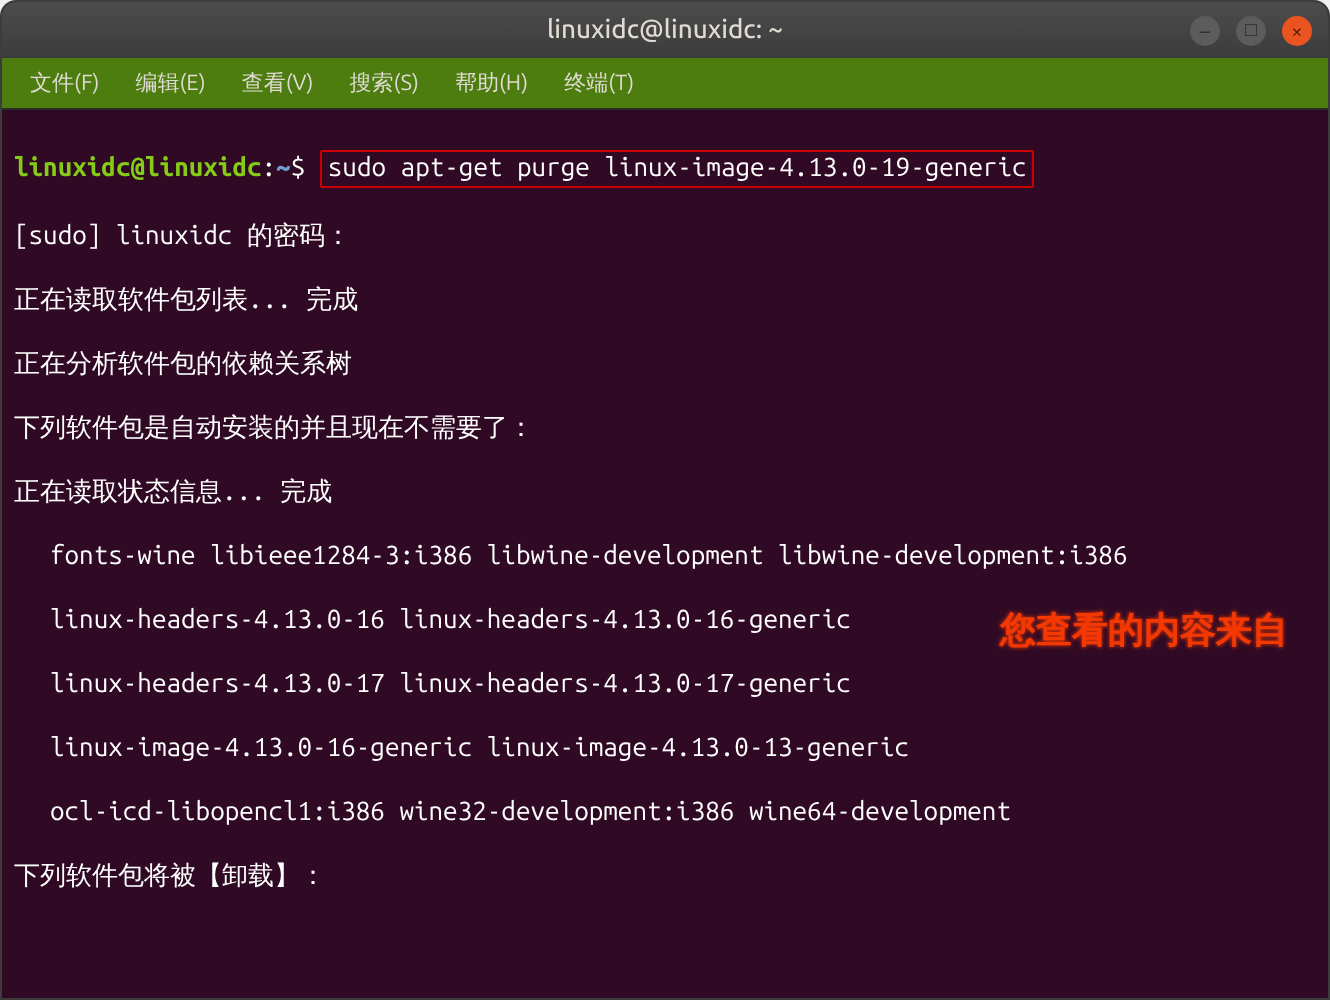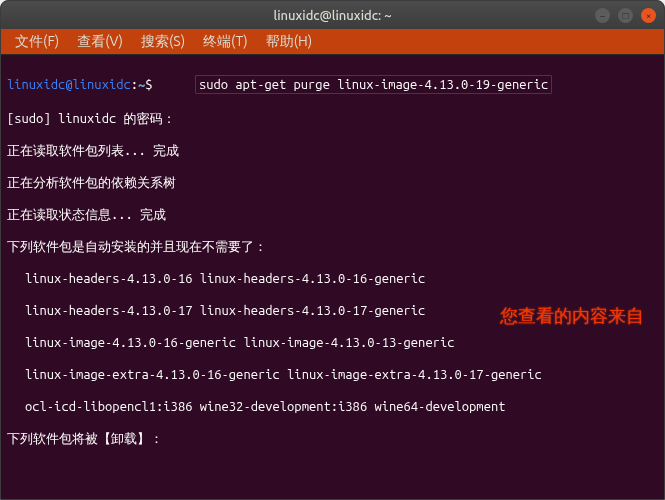--- a/index.html
+++ b/index.html
@@ -26,56 +26,55 @@
   .win-btn {
     width: 15px; height: 15px; border-radius: 50%;
     display: flex; align-items: center; justify-content: center;
     font-size: 10px; cursor: pointer;
   }
   .win-min { background: #5c5c5c; color: #2b2b2b; }
   .win-max { background: #5c5c5c; color: #2b2b2b; }
   .win-close { background: #e95420; color: #4d1800; }
   .menubar {
     height: 26px;
-    background: #c2410c;
+    background: #4d7c0f;
     display: flex; align-items: center;
     padding: 0 6px; gap: 2px;
-    font-size: 14px; color: #dfdbd2;
+    font-size: 11px; color: #dfdbd2;
     border-bottom: 1px solid #2b2b2b;
   }
   .menu-item { padding: 3px 8px; cursor: pointer; border-radius: 3px; }
   .terminal {
     font-family: "Ubuntu Mono", "DejaVu Sans Mono", monospace;
     font-size: 13px;
     line-height: 16px;
     padding: 4px 6px;
     color: #ffffff;
     white-space: pre-wrap;
     word-break: break-all;
     position: relative;
     height: calc(100% - 54px);
   }
-  .prompt-user { color: #3b82f6; font-weight: normal; }
+  .prompt-user { color: #84cc16; font-weight: bold; }
   .prompt-tilde { color: #729fcf; font-weight: bold; }
   .prompt-dollar { color: #ffffff; }
   .hl-box {
     border: 1.5px solid #cc0000;
     padding: 0 3px 1px 3px;
     display: inline-block;
     border-radius: 1px;
-    margin-left: 35px;
   }
   .line { display: block; }
   .indent { padding-left: 18px; display: block; }
   .watermark {
     position: absolute;
     right: 20px; top: 200px;
     color: #ff3b00;
     font-size: 18px;
-    font-weight: normal;
+    font-weight: bold;
     line-height: 24px;
     text-align: left;
     opacity: 0.95;
     text-shadow: 0 0 2px #ff3b00;
     pointer-events: none;
   }
 </style>
 </head>
 <body>
 
@@ -85,37 +84,38 @@
     <span class="title">linuxidc@linuxidc: ~</span>
     <div class="win-controls">
       <div class="win-btn win-min">–</div>
       <div class="win-btn win-max">□</div>
       <div class="win-btn win-close">×</div>
     </div>
   </div>
 
   <div class="menubar">
     <span class="menu-item">文件(F)</span>
+    <span class="menu-item">编辑(E)</span>
     <span class="menu-item">查看(V)</span>
     <span class="menu-item">搜索(S)</span>
+    <span class="menu-item">帮助(H)</span>
     <span class="menu-item">终端(T)</span>
-    <span class="menu-item">帮助(H)</span>
   </div>
 
   <div class="terminal">
 <span class="line"><span class="prompt-user">linuxidc@linuxidc</span><span>:</span><span class="prompt-tilde">~</span><span class="prompt-dollar">$</span> <span class="hl-box">sudo apt-get purge linux-image-4.13.0-19-generic</span></span>
 <span class="line">[sudo] linuxidc 的密码：</span>
 <span class="line">正在读取软件包列表... 完成</span>
 <span class="line">正在分析软件包的依赖关系树</span>
+<span class="line">下列软件包是自动安装的并且现在不需要了：</span>
 <span class="line">正在读取状态信息... 完成</span>
-<span class="line">下列软件包是自动安装的并且现在不需要了：</span>
+<span class="indent">fonts-wine libieee1284-3:i386 libwine-development libwine-development:i386</span>
 <span class="indent">linux-headers-4.13.0-16 linux-headers-4.13.0-16-generic</span>
 <span class="indent">linux-headers-4.13.0-17 linux-headers-4.13.0-17-generic</span>
 <span class="indent">linux-image-4.13.0-16-generic linux-image-4.13.0-13-generic</span>
-<span class="indent">linux-image-extra-4.13.0-16-generic linux-image-extra-4.13.0-17-generic</span>
 <span class="indent">ocl-icd-libopencl1:i386 wine32-development:i386 wine64-development</span>
 <span class="line">下列软件包将被【卸载】：</span>
 
 
 
 
 
 
 
 

